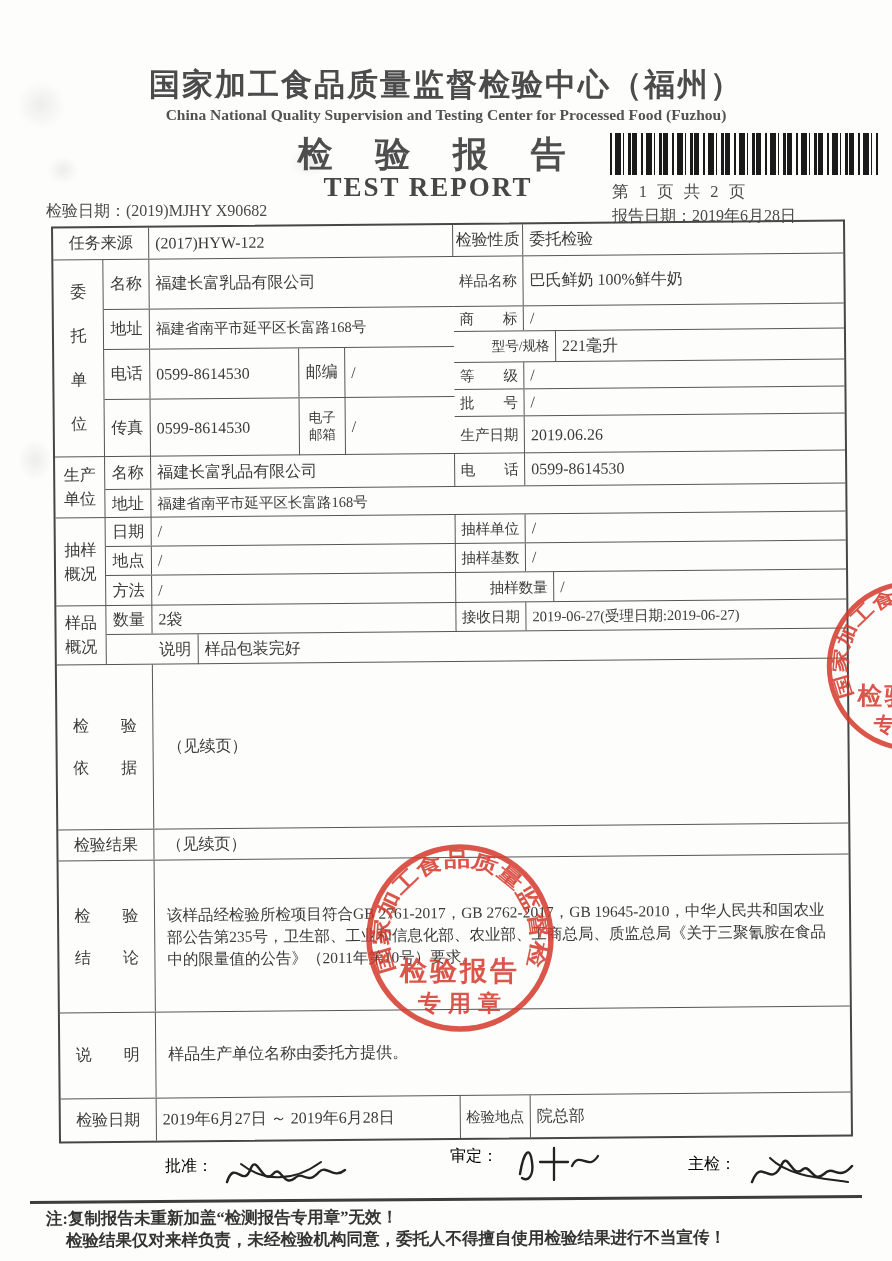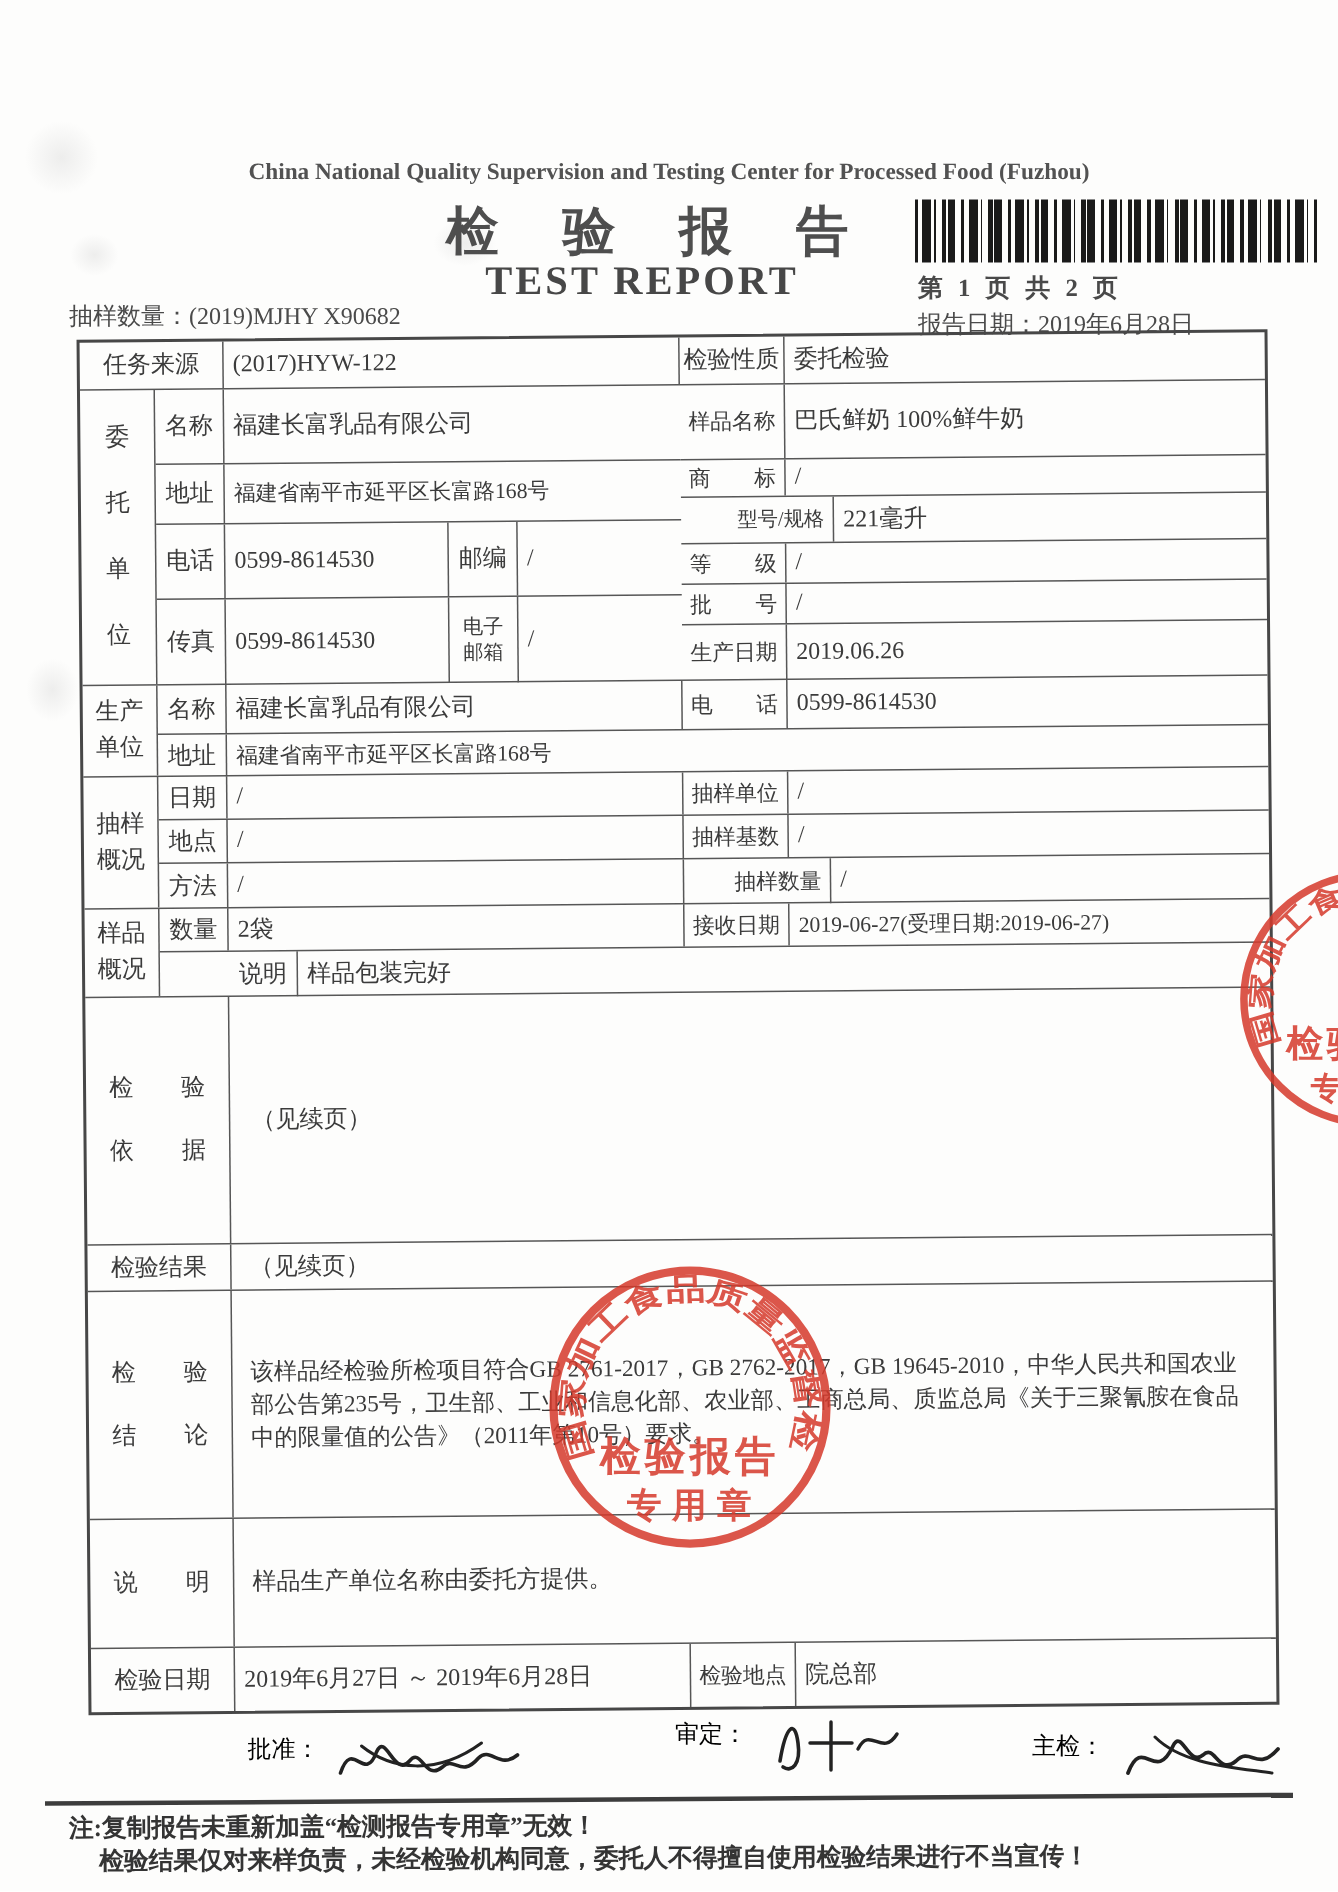--- a/index.html
+++ b/index.html
@@ -8,21 +8,21 @@
   .sheet{position:absolute;inset:0;background:#fdfdfc;}
   
   .smudge{position:absolute;border-radius:50%;background:radial-gradient(closest-side,#9a9a9a,transparent 70%);opacity:.16;pointer-events:none;}
   
   .org-cn{position:absolute;top:64px;left:0;right:0;text-align:center;font-size:31px;font-weight:700;letter-spacing:2px;color:#4b4b4b;}
   .org-en{position:absolute;top:106px;left:0;right:0;text-align:center;font-size:15.5px;font-weight:700;color:#525252;}
   .title-cn{position:absolute;top:131px;left:0;right:0;text-align:center;font-size:35px;font-weight:700;letter-spacing:17px;color:#4e4e4e;transform:translateX(-6px);}
   .title-en{position:absolute;top:172px;left:0;right:0;text-align:center;font-size:27px;font-weight:700;letter-spacing:2px;color:#474747;transform:translateX(-18px);}
   .barcode{position:absolute;left:610px;top:133px;width:268px;height:42px;
     background:repeating-linear-gradient(90deg,#1a1a1a 0 2px,transparent 2px 5px,#1a1a1a 5px 11px,transparent 11px 13px,#1a1a1a 13px 14px,transparent 14px 18px,#1a1a1a 18px 21px,transparent 21px 22px,#1a1a1a 22px 27px,transparent 27px 31px);}
-  .page-info{position:absolute;left:612px;top:181px;font-size:16.5px;letter-spacing:3px;color:#494949;font-weight:bold;}
+  .page-info{position:absolute;left:612px;top:181px;font-size:16.5px;letter-spacing:3px;color:#494949;}
   .report-no{position:absolute;left:46px;top:201px;font-size:16px;color:#4a4a4a;}
   .report-date{position:absolute;left:612px;top:206px;font-size:16px;color:#4a4a4a;}
   
   .tbl{position:absolute;left:55px;top:223px;width:790px;border:2px solid #474747;background:transparent;
        transform:rotate(-0.5deg);transform-origin:50% 50%;font-size:16px;}
   .tbl *{box-sizing:border-box;}
   .row{display:flex;border-bottom:1.5px solid #565656;}
   .row.last{border-bottom:none;}
   .c{border-right:1.5px solid #565656;display:flex;align-items:center;padding:1px 6px;overflow:hidden;white-space:nowrap;}
   .c.end{border-right:none;}
@@ -63,26 +63,27 @@
 </head>
 <body>
 
 <div class="sheet">
 
   <div class="smudge" style="left:6px;top:70px;width:70px;height:70px;"></div>
   <div class="smudge" style="left:40px;top:150px;width:46px;height:40px;"></div>
   <div class="smudge" style="left:280px;top:140px;width:60px;height:44px;"></div>
   <div class="smudge" style="left:10px;top:430px;width:50px;height:60px;"></div>
 
+  <div class="org-cn">国家加工食品质量监督检验中心（福州）</div>
   <div class="org-en">China National Quality Supervision and Testing Center for Processed Food (Fuzhou)</div>
   <div class="title-cn">检 验 报 告</div>
   <div class="title-en">TEST REPORT</div>
   <div class="barcode"></div>
   <div class="page-info">第 1 页  共 2 页</div>
-  <div class="report-no"><span>抽样数量：</span><span>(2019)MJHY X90682</span></div>
+  <div class="report-no"><span>检验日期：</span><span>(2019)MJHY X90682</span></div>
   <div class="report-date"><span>报告日期：</span><span>2019年6月28日</span></div>
 
   <div class="tbl">
 
     <div class="row" style="height:32px;">
       <div class="c w96 ctr">任务来源</div>
       <div class="c w304">(2017)HYW-122</div>
       <div class="c w70 ctr">检验性质</div>
       <div class="c fx end">委托检验</div>
     </div>

